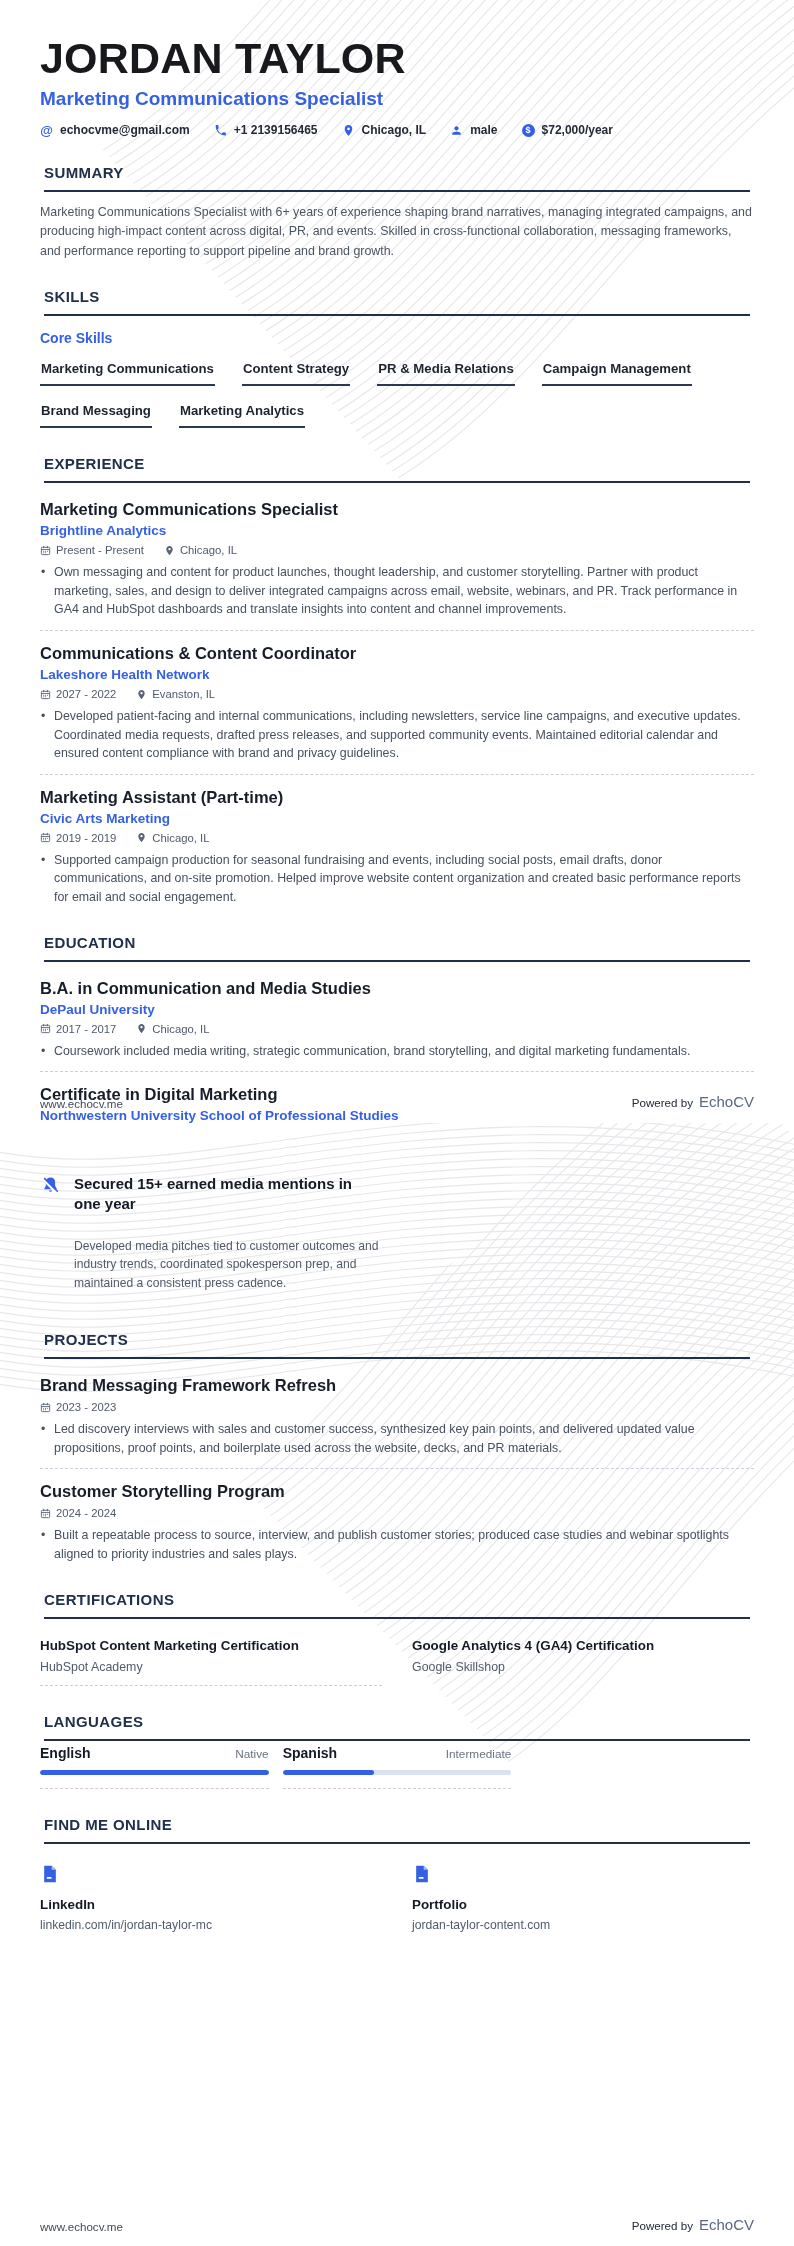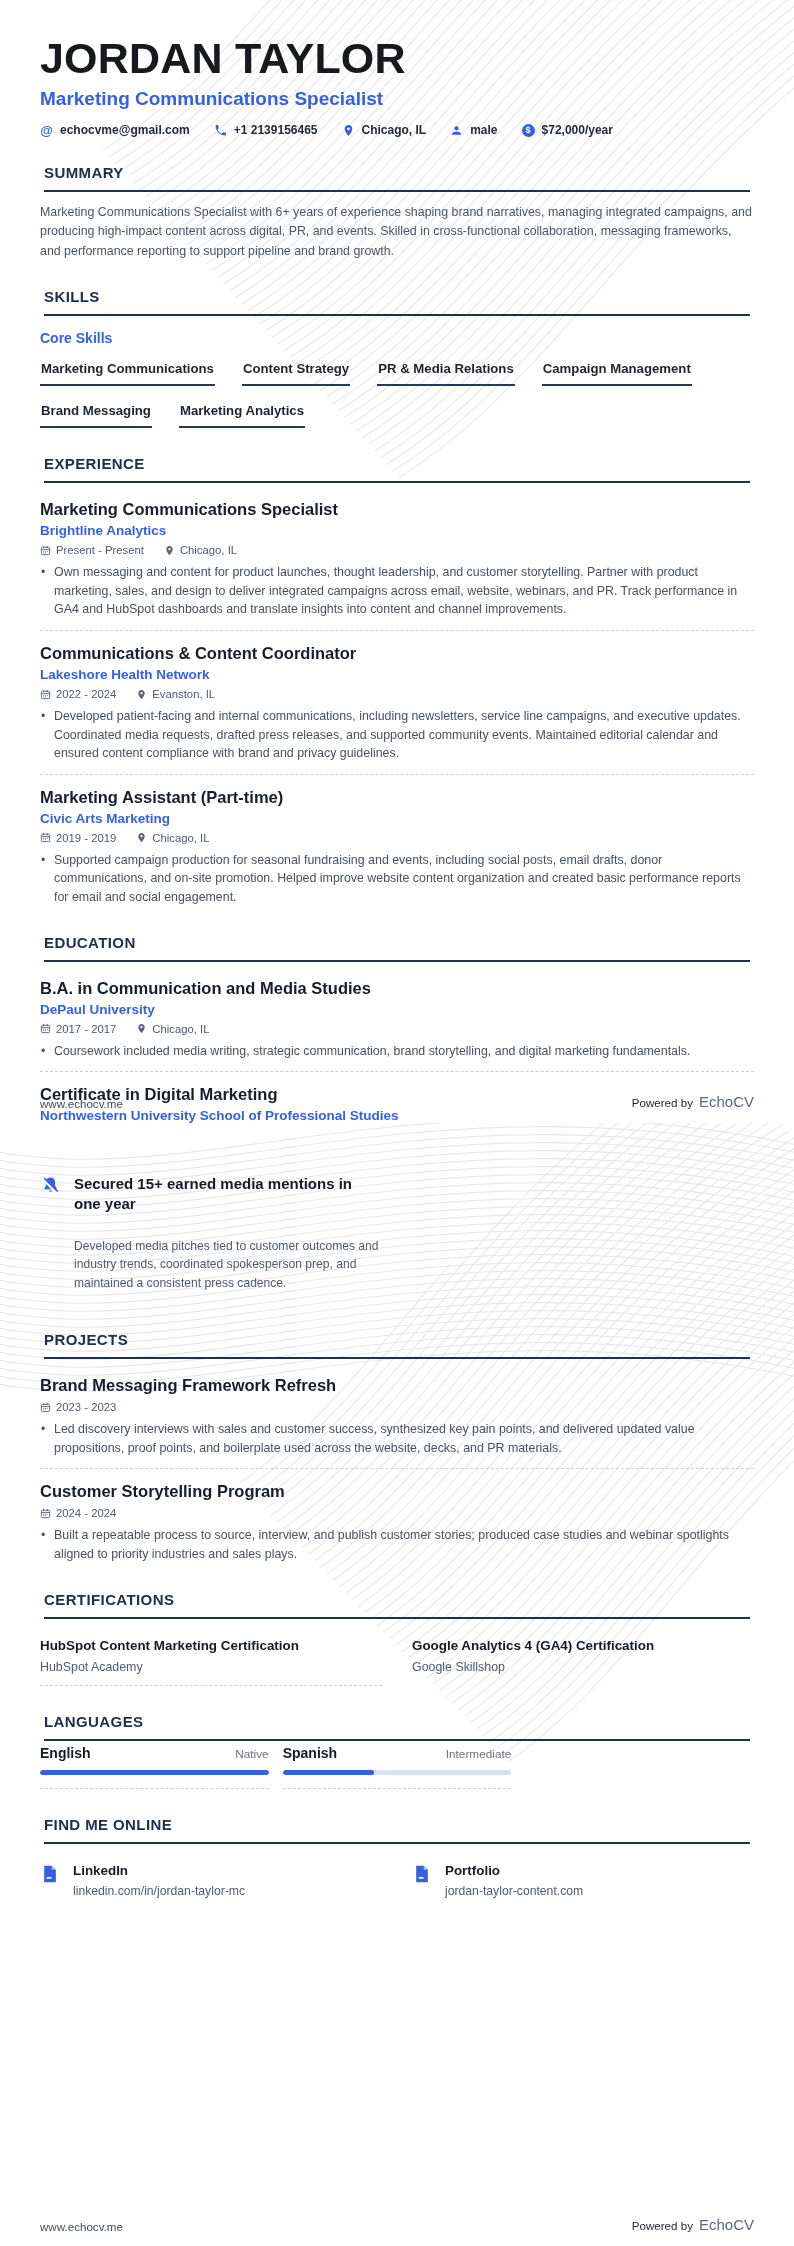--- a/index.html
+++ b/index.html
@@ -82,25 +82,25 @@
   .lang-grid{display:grid;grid-template-columns:repeat(3,1fr);column-gap:14px;}
   .lang{}
   .lang-row{display:flex;justify-content:space-between;align-items:baseline;}
   .lang-name{font-size:14px;font-weight:700;color:#141b26;}
   .lang-level{font-size:11.8px;color:#6a7482;}
   .bar{height:5px;border-radius:3px;background:#d9e1f3;margin-top:9px;overflow:hidden;}
   .bar-fill{height:100%;border-radius:3px;background:var(--accent);}
   .lang-dash{border-bottom:1px dashed var(--dash);margin-top:13px;}
 
   
-  .link-item{display:flex;gap:13px;padding:15px 0 12px;}
+  .link-item{display:flex;gap:13px;padding:15px 0 12px;flex-direction:column;}
   .licon{flex:none;width:20px;height:20px;margin-top:1px;}
   .licon svg{width:20px;height:20px;}
   .link-label{font-size:13.4px;font-weight:700;color:#141b26;}
-  .link-url{margin-top:6px;font-size:12.2px;color:#515c6b;text-align:center;}
+  .link-url{margin-top:6px;font-size:12.2px;color:#515c6b;}
 
   
   .page-footer{position:absolute;left:40px;right:40px;bottom:13px;display:flex;justify-content:space-between;align-items:flex-end;z-index:2;}
   .f-left{font-size:11.6px;color:#414b5a;}
   .f-right{font-size:11.6px;color:#222a37;display:flex;align-items:baseline;}
   .f-brand{font-size:15px;color:#5a6880;margin-left:6px;}
 </style>
 </head>
 <body>
 
@@ -248,21 +248,21 @@
         <h3 class="entry-title">Communications &amp; Content Coordinator</h3>
         <div class="entry-sub">Lakeshore Health Network</div>
         <div class="meta">
           <span class="meta-item">
             <span class="mic">
                 <svg viewBox="0 0 24 24" fill="none" stroke="currentColor" stroke-width="2">
                   <rect x="3" y="5" width="18" height="16" rx="2"></rect>
                   <path d="M8 2v5M16 2v5M3 10h18M7 14h2M11 14h2M15 14h2M7 17h2M11 17h2"></path>
                 </svg>
               </span>
-            <span>2022 - 2024</span>
+            <span>2027 - 2022</span>
           </span>
           <span class="meta-item">
             <span class="mic">
                 <svg viewBox="0 0 24 24" fill="currentColor">
                   <path d="M12 2C8.1 2 5 5.1 5 9c0 5.2 7 13 7 13s7-7.8 7-13c0-3.9-3.1-7-7-7zm0 9.5a2.5 2.5 0 1 1 0-5 2.5 2.5 0 0 1 0 5z"></path>
                 </svg>
               </span>
             <span>Evanston, IL</span>
           </span>
         </div>

